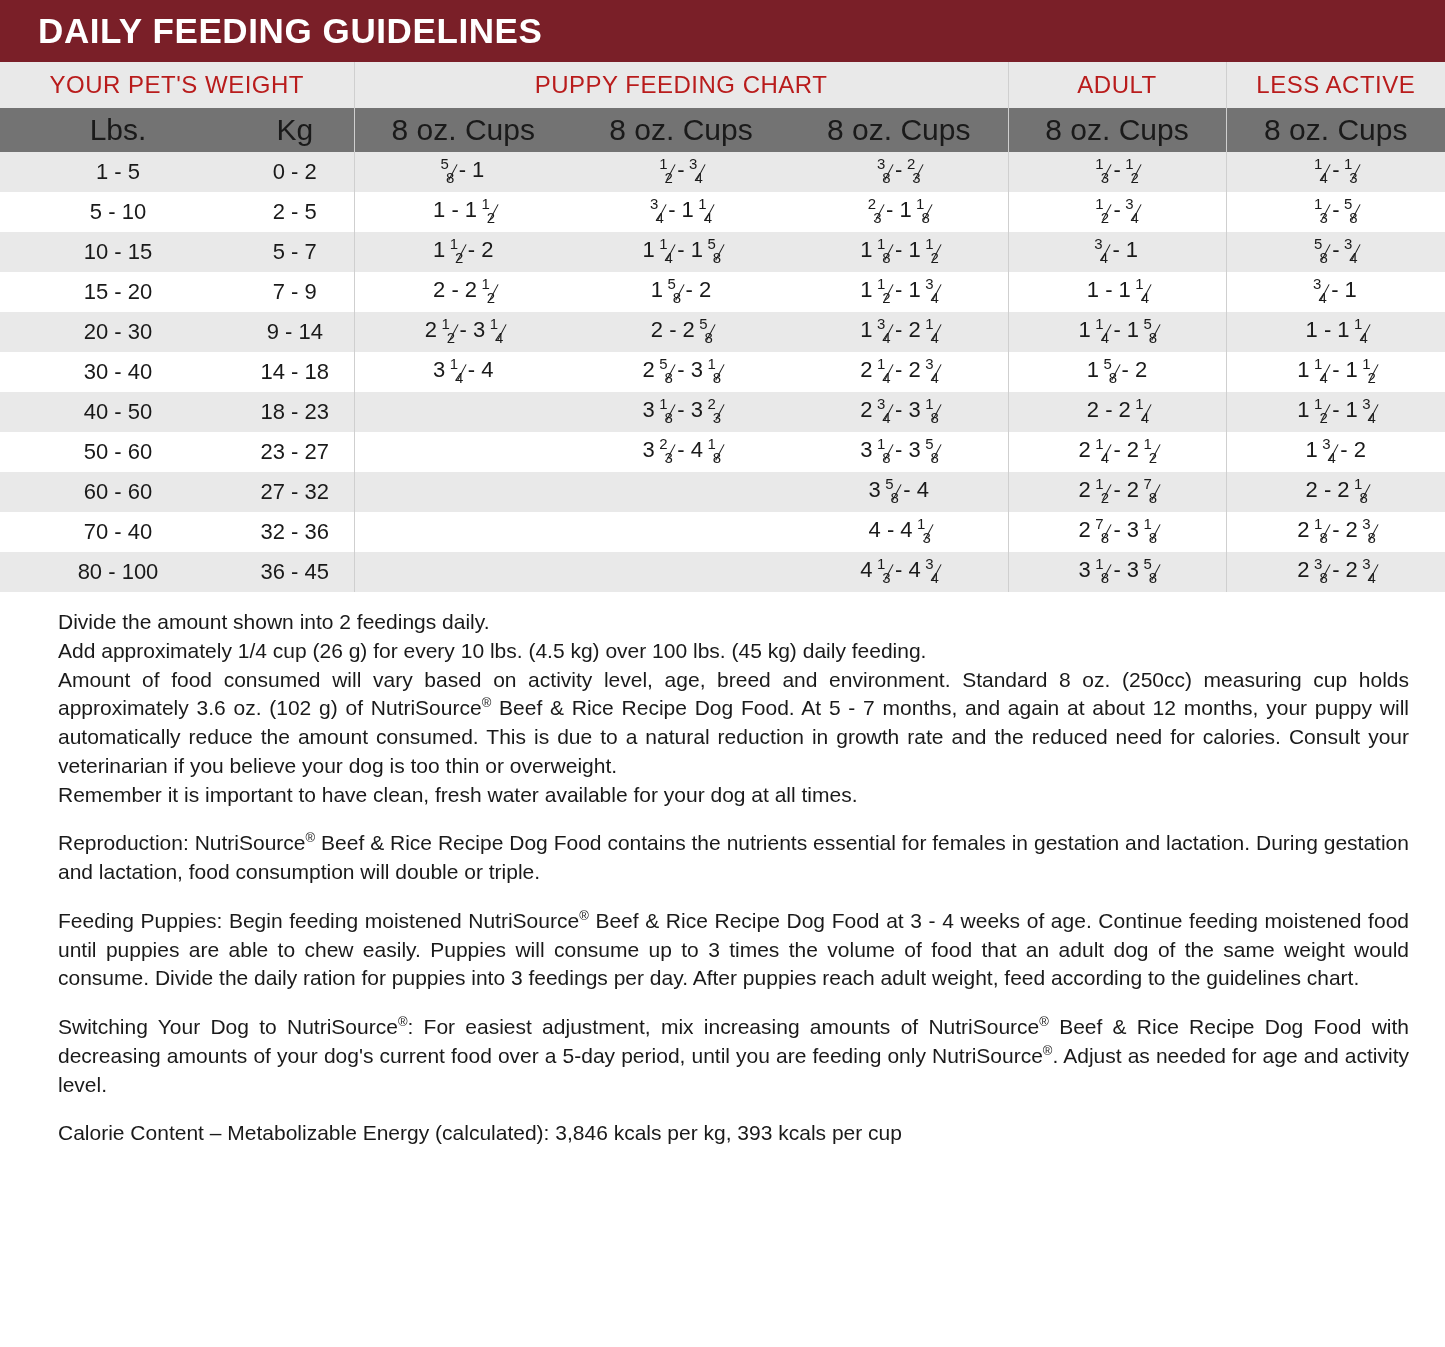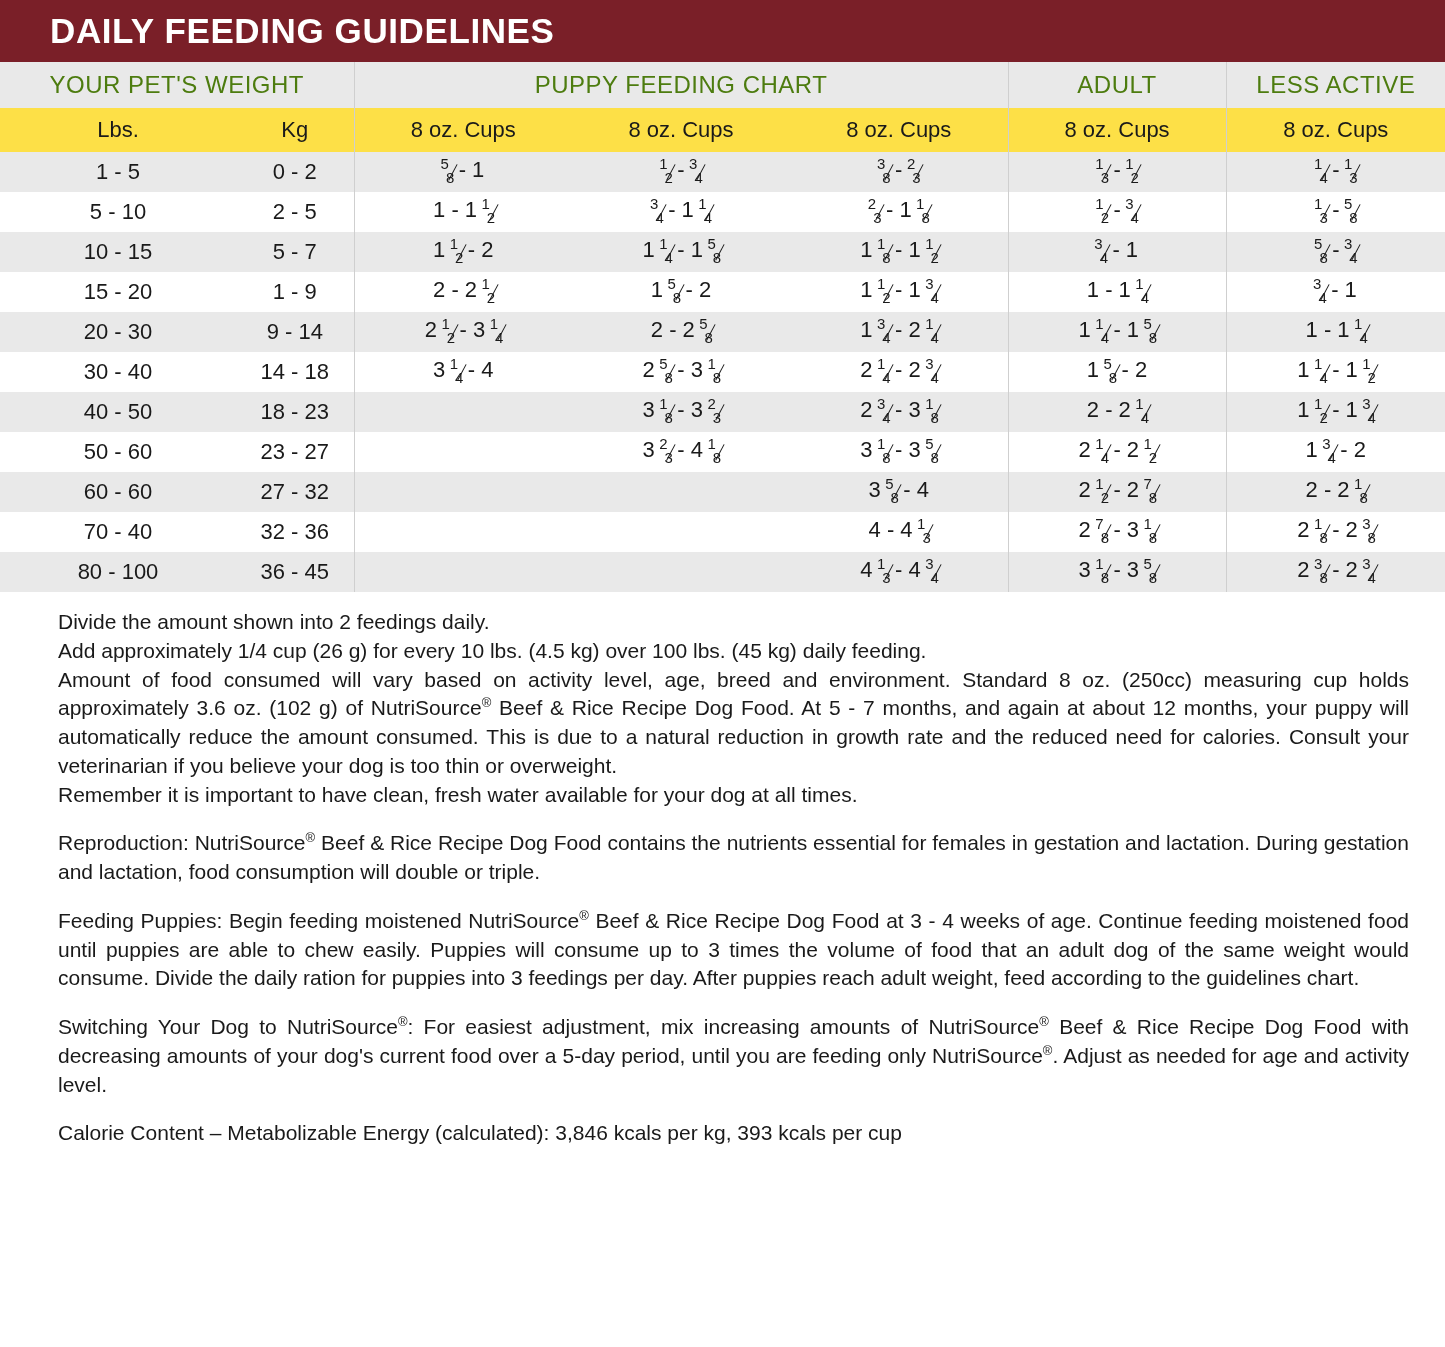--- a/index.html
+++ b/index.html
@@ -16,21 +16,21 @@
   }
   .page { width: 1445px; position: relative; }
 
   
   .title-bar {
     background: #7a1f28;
     color: #ffffff;
     height: 62px;
     display: flex;
     align-items: center;
-    padding-left: 50px;
+    padding-left: 38px;
   }
   .title-bar .title {
     font-size: 35px;
     font-weight: bold;
     letter-spacing: 0.6px;
   }
 
   
   table.feed {
     width: 100%;
@@ -42,32 +42,32 @@
     vertical-align: middle;
     font-weight: normal;
   }
 
   .hdr-row1 td {
     background: #e9e9e9;
     font-size: 24px;
     font-weight: bold;
     letter-spacing: 0.5px;
     height: 46px;
-    color: #4d7c0f;
+    color: #b91c1c;
   }
   .hdr-row2 td {
     background: #ffffff;
     font-size: 22px;
     height: 62px;
     line-height: 1.15;
     color: #1a1a1a;
   }
   .hdr-row3 td {
-    background: #fde047;
-    font-size: 22px;
+    background: #737373;
+    font-size: 30px;
     height: 44px;
     color: #1a1a1a;
   }
   tr.alt td { background: #e9e9e9; }
   tr.data td {
     height: 40px;
     font-size: 22px;
     color: #1a1a1a;
   }
   .sepR { border-right: 1px solid #cfcfcf; }
@@ -183,21 +183,21 @@
           <td colspan="2">10 - 15</td>
           <td class="sepR">5 - 7</td>
           <td>1 <span class="fr"><span class="n">1</span><span class="bar"></span><span class="d">2</span></span> - 2</td>
           <td>1 <span class="fr"><span class="n">1</span><span class="bar"></span><span class="d">4</span></span> - 1 <span class="fr"><span class="n">5</span><span class="bar"></span><span class="d">8</span></span></td>
           <td class="sepR">1 <span class="fr"><span class="n">1</span><span class="bar"></span><span class="d">8</span></span> - 1 <span class="fr"><span class="n">1</span><span class="bar"></span><span class="d">2</span></span></td>
           <td class="sepR"><span class="fr"><span class="n">3</span><span class="bar"></span><span class="d">4</span></span> - 1</td>
           <td><span class="fr"><span class="n">5</span><span class="bar"></span><span class="d">8</span></span> - <span class="fr"><span class="n">3</span><span class="bar"></span><span class="d">4</span></span></td>
         </tr>
         <tr class="data">
           <td colspan="2">15 - 20</td>
-          <td class="sepR">1 - 9</td>
+          <td class="sepR">7 - 9</td>
           <td>2 - 2 <span class="fr"><span class="n">1</span><span class="bar"></span><span class="d">2</span></span></td>
           <td>1 <span class="fr"><span class="n">5</span><span class="bar"></span><span class="d">8</span></span> - 2</td>
           <td class="sepR">1 <span class="fr"><span class="n">1</span><span class="bar"></span><span class="d">2</span></span> - 1 <span class="fr"><span class="n">3</span><span class="bar"></span><span class="d">4</span></span></td>
           <td class="sepR">1 - 1 <span class="fr"><span class="n">1</span><span class="bar"></span><span class="d">4</span></span></td>
           <td><span class="fr"><span class="n">3</span><span class="bar"></span><span class="d">4</span></span> - 1</td>
         </tr>
         <tr class="data alt">
           <td colspan="2">20 - 30</td>
           <td class="sepR">9 - 14</td>
           <td>2 <span class="fr"><span class="n">1</span><span class="bar"></span><span class="d">2</span></span> - 3 <span class="fr"><span class="n">1</span><span class="bar"></span><span class="d">4</span></span></td>

